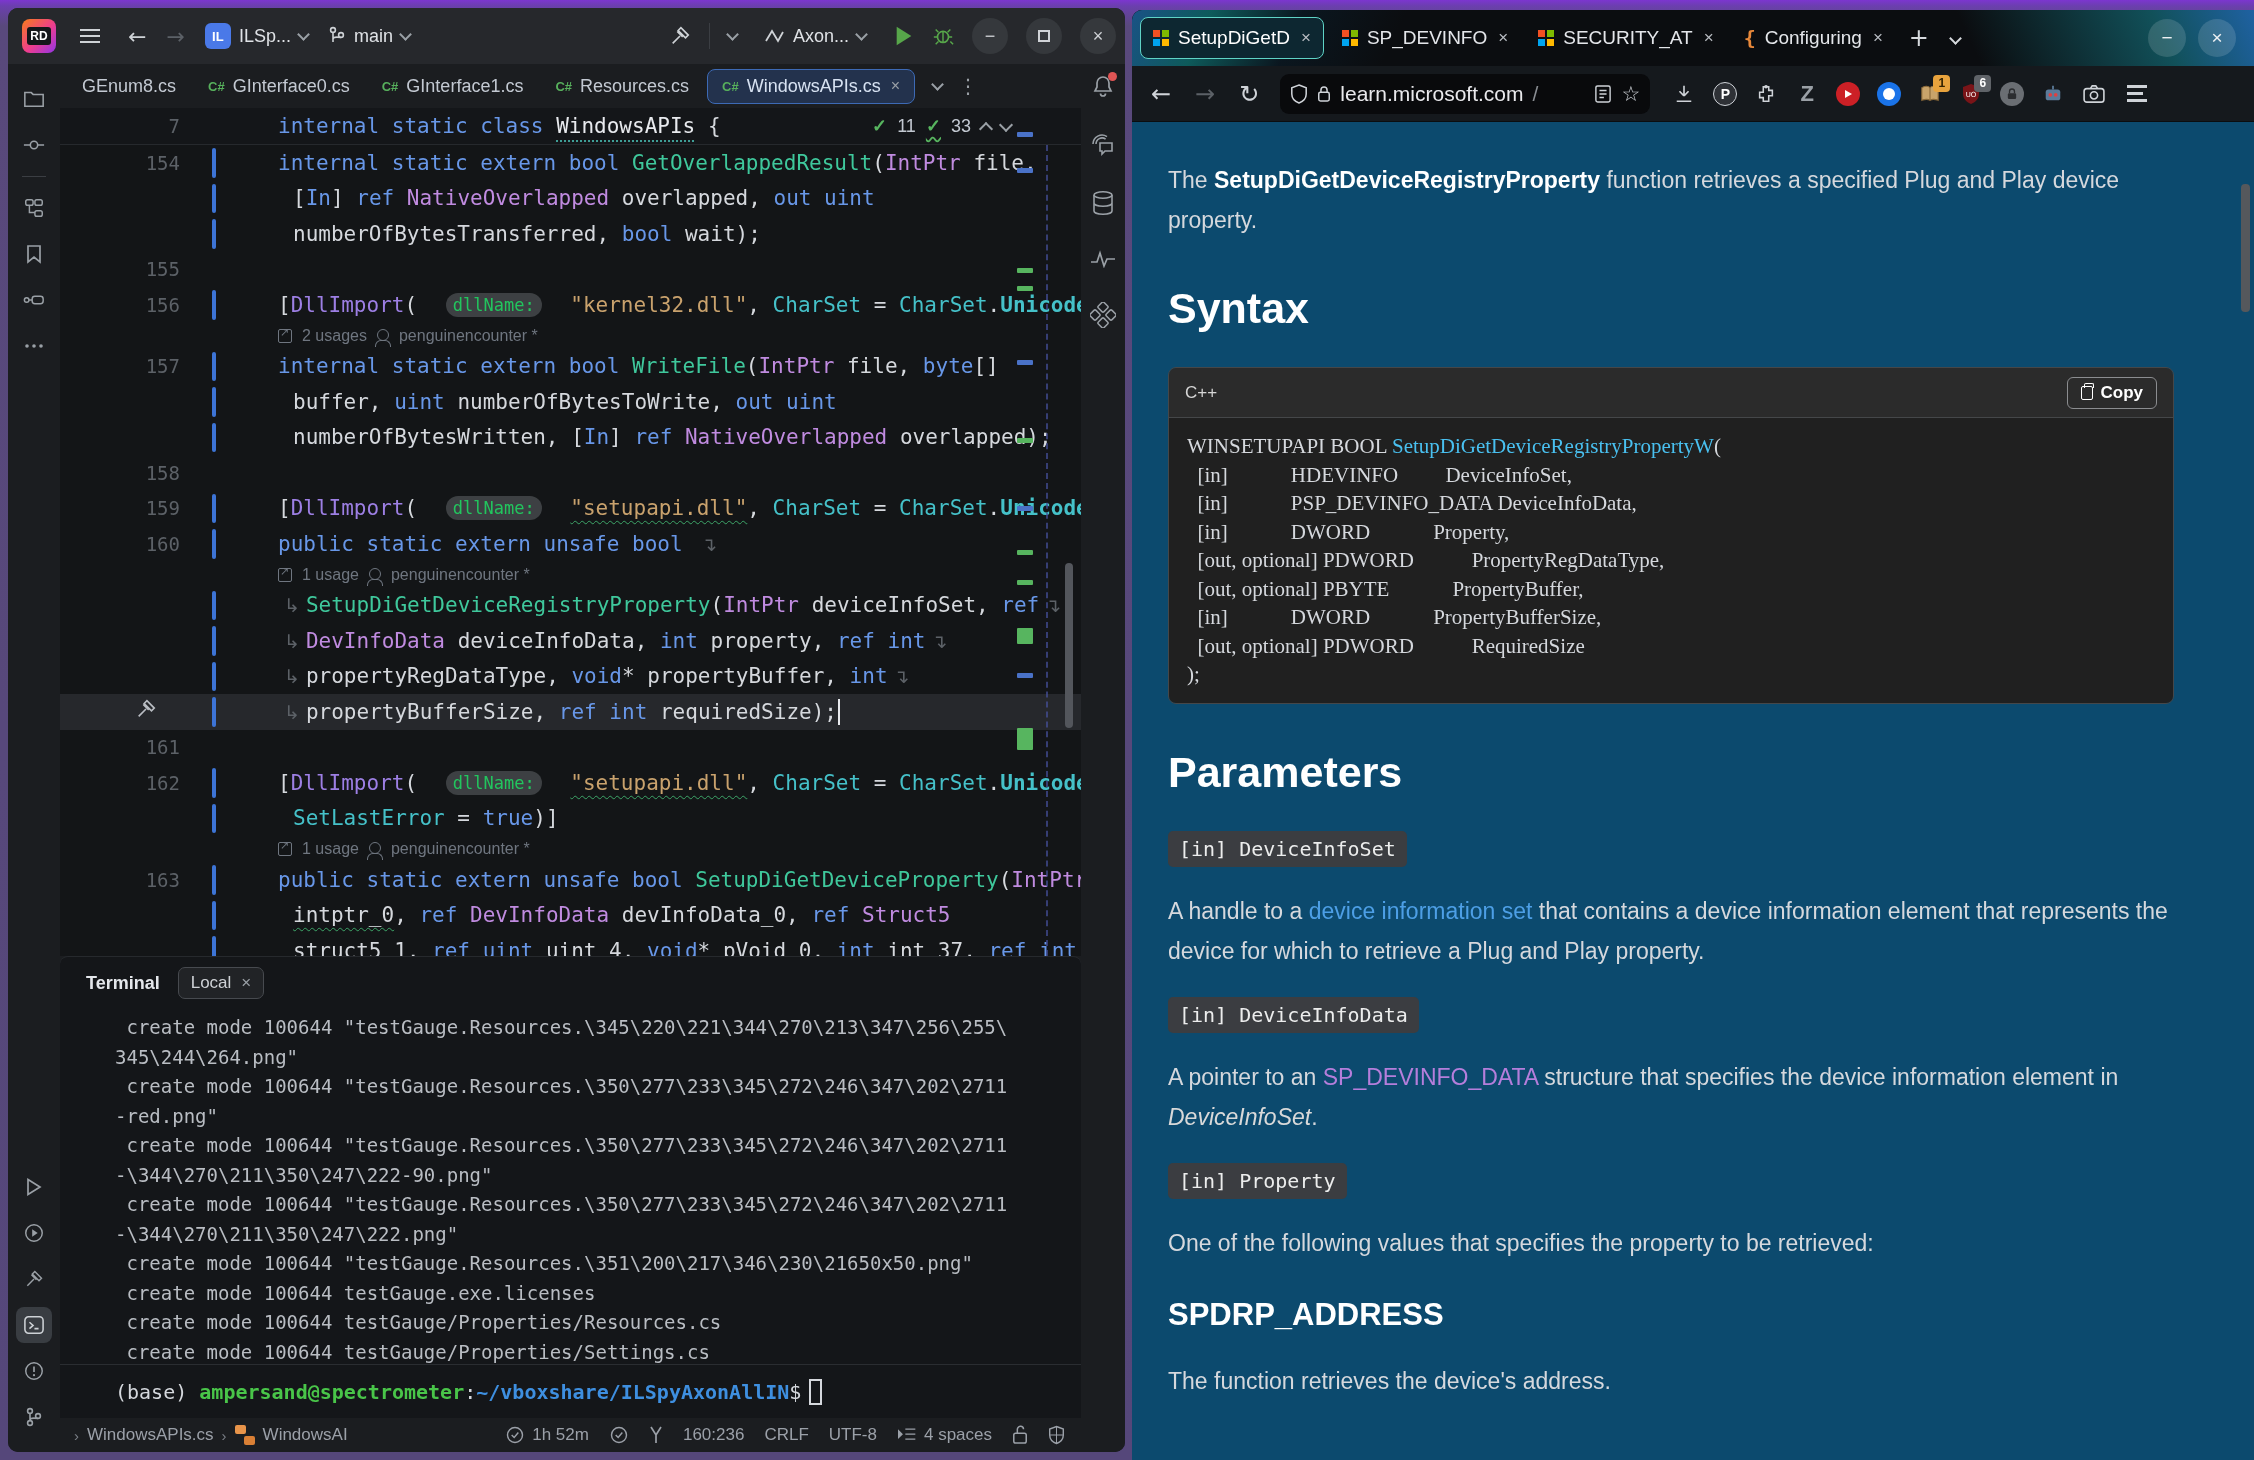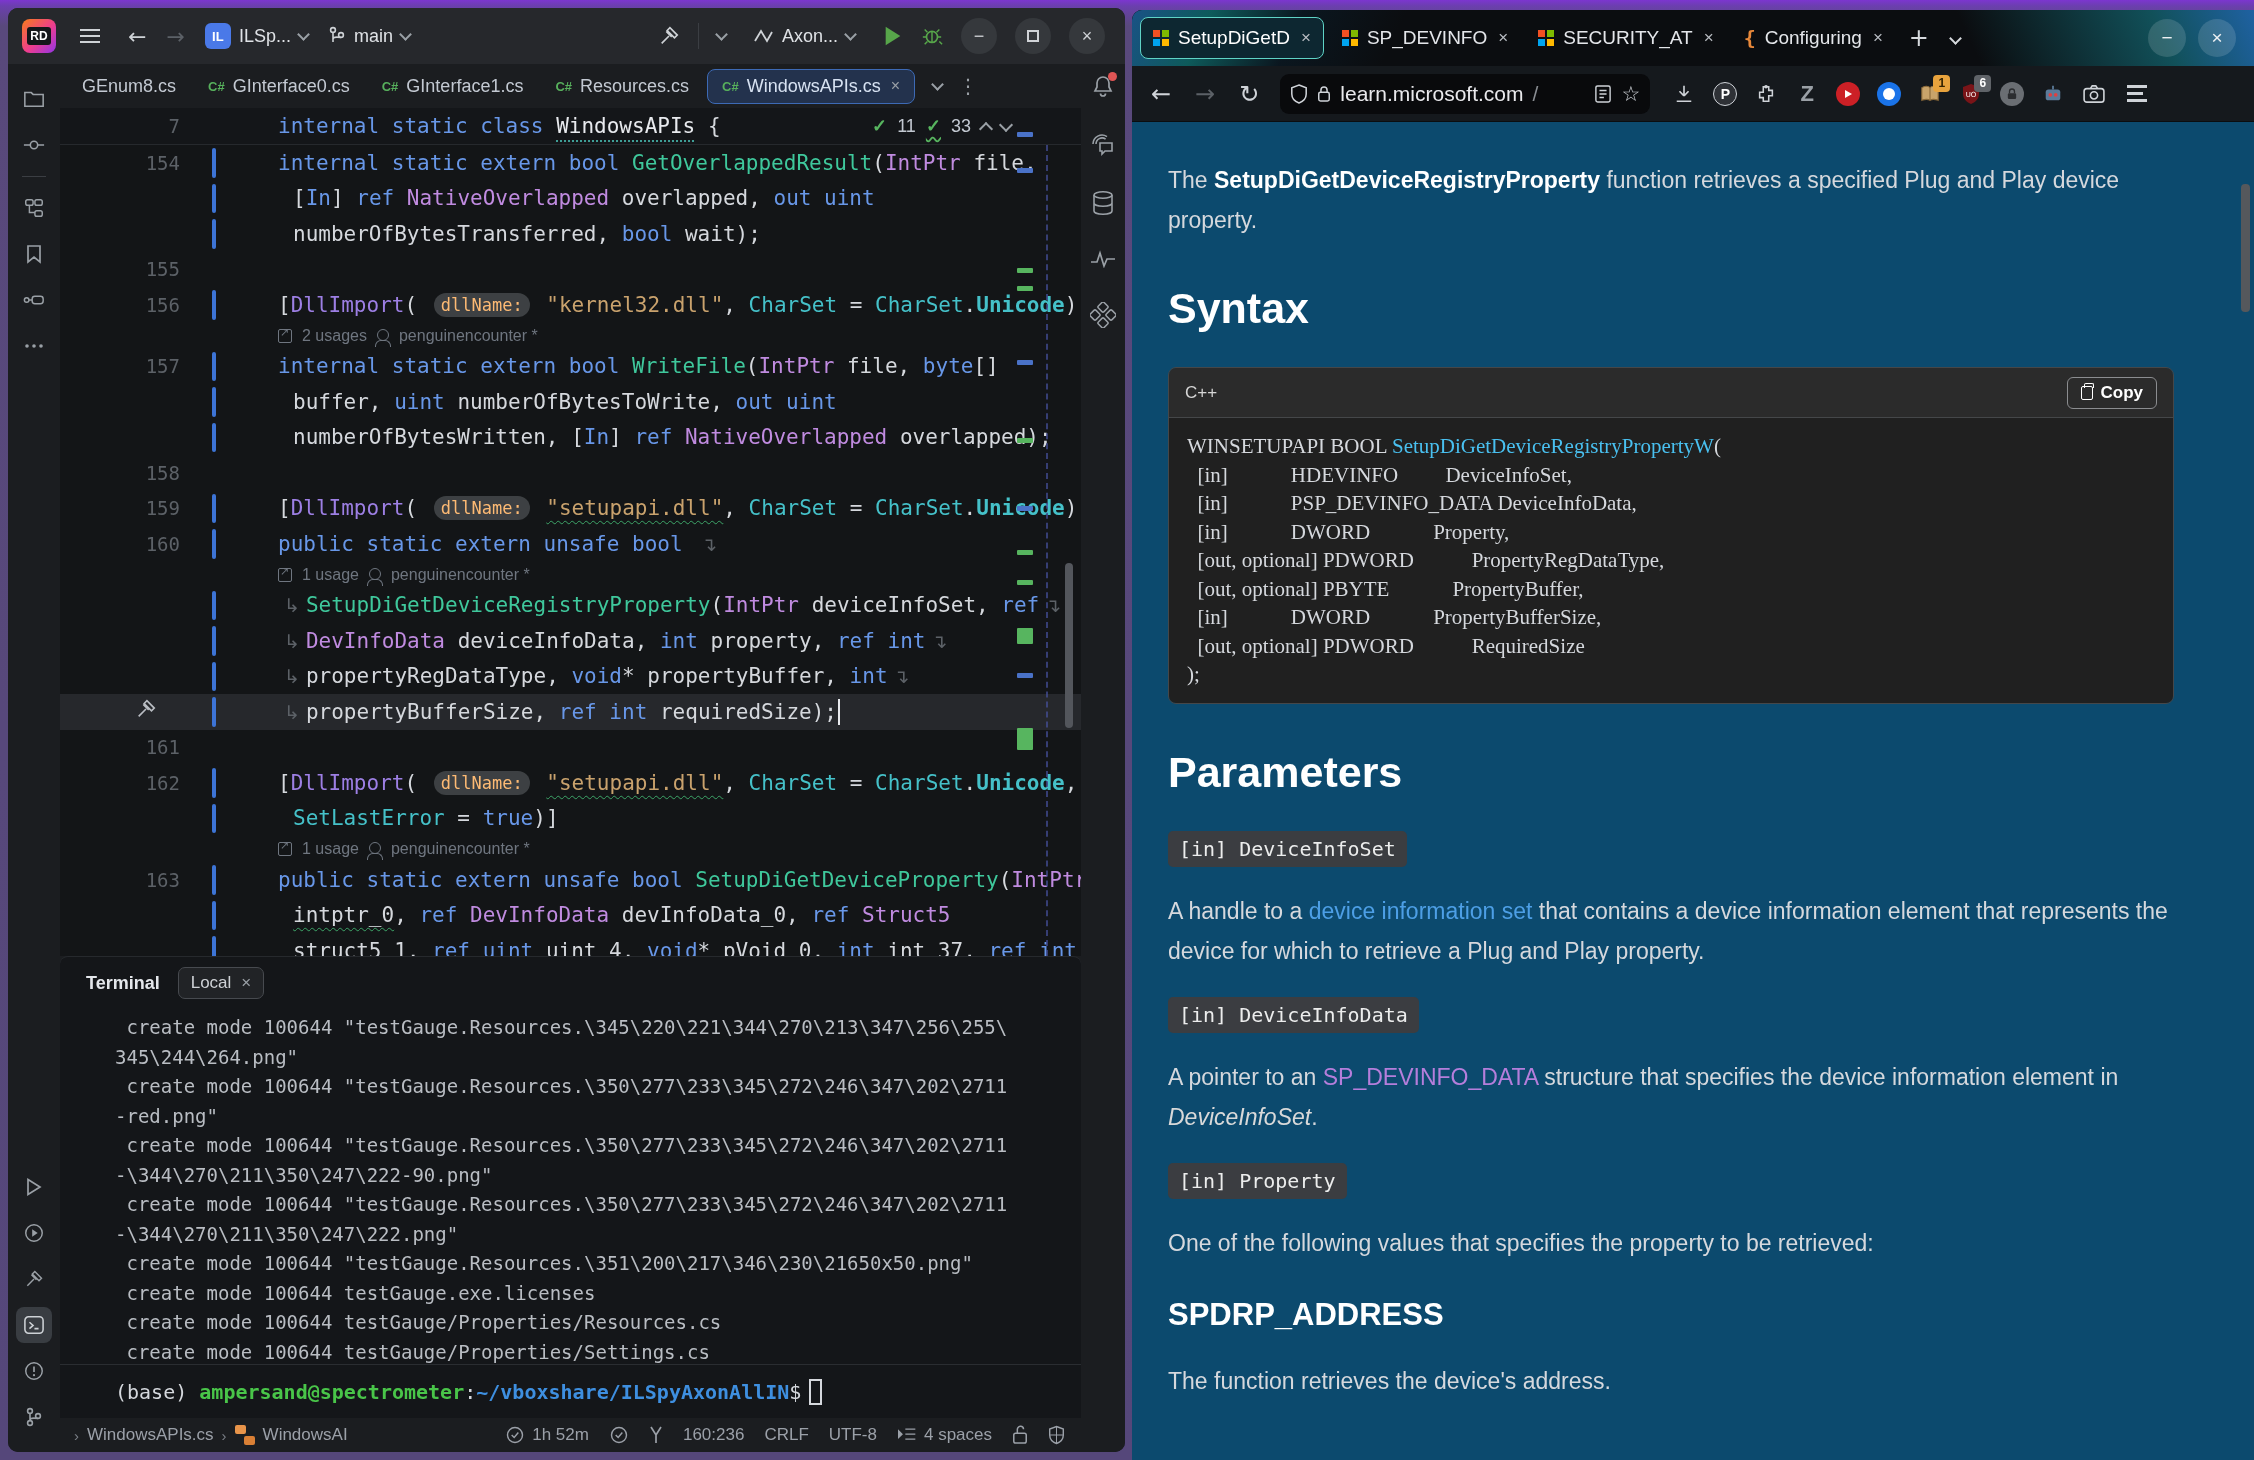--- a/index.html
+++ b/index.html
@@ -3,21 +3,21 @@
 <meta charset="utf-8">
 <style>
   html,body{margin:0;padding:0;background:#3a3360;}
   *{box-sizing:border-box;}
   .desktop{position:relative;width:2254px;height:1460px;overflow:hidden;
     background:linear-gradient(180deg,#7c36cf 0px,#6b3fae 6px,#59497c 26px,#55477a 100%);
     font-family:"Liberation Sans",sans-serif;}
   
   .ide-window{position:absolute;left:8px;top:8px;width:1117px;height:1444px;border-radius:10px;
     overflow:hidden;background:#1b1d20;display:flex;flex-direction:column;}
-  .ide-titlebar{height:56px;background:#26282c;display:flex;align-items:center;padding:0 20px 0 14px;flex:none;}
+  .ide-titlebar{height:56px;background:#26282c;display:flex;align-items:center;padding:0 9px 0 14px;flex:none;}
   .rd-logo{width:34px;height:34px;border-radius:8px;background:linear-gradient(135deg,#f87c1b,#ee3d8f 55%,#9135e8);
     display:flex;align-items:center;justify-content:center;margin-right:16px;}
   .rd-logo span{font-size:12px;font-weight:bold;color:#fff;background:#15171a;padding:2px 3px;border-radius:3px;}
   .burger{width:20px;height:14px;border-top:2px solid #ced2d6;border-bottom:2px solid #ced2d6;position:relative;margin:0 18px 0 8px;}
   .burger:before{content:"";position:absolute;left:0;top:4px;width:100%;height:2px;background:#ced2d6;}
   .navarrow{font-size:22px;color:#ced2d6;margin:0 10px;font-family:"DejaVu Sans",sans-serif;}
   .navarrow.dim{color:#5c6167;}
   .widget{display:flex;align-items:center;gap:8px;margin:0 10px;color:#dfe2e6;font-size:18px;}
   .il-badge{width:26px;height:26px;border-radius:6px;background:#4a79e8;color:#fff;font-size:13px;font-weight:bold;
     display:flex;align-items:center;justify-content:center;}
@@ -49,21 +49,21 @@
   .lnum{width:150px;flex:none;text-align:right;padding-right:30px;color:#5c6167;font-size:19px;font-family:"DejaVu Sans Mono",monospace;}
   .chbar{position:absolute;left:152px;top:3px;bottom:3px;width:4px;background:#3d74d6;border-radius:2px;}
   .ctext{padding-left:68px;display:flex;align-items:center;}
   .ctext.ind{padding-left:83px;}
   .coderow.cur{background:#26282c;}
   .tk{color:#6897e8;}.tm{color:#3fc89c;}.tt{color:#c08be0;}.tp{color:#d5d8dd;}.ts{color:#c9a26d;}
   .ta{color:#9d7fe4;}.tc{color:#45c1c9;}.tcb{color:#45c1c9;font-weight:bold;}
   .tcls{color:#e8eaee;text-decoration:underline dotted #3f9e96;text-underline-offset:7px;}
   .tfn{color:#49c0f0;}
   .squig{text-decoration-line:underline;text-decoration-style:wavy;text-decoration-color:#3da568;text-decoration-thickness:1px;text-underline-offset:5px;}
-  .thint{background:#3d4043;color:#fdba74;font-size:17px;border-radius:12px;padding:2px 7px;margin:0 4px;}
+  .thint{background:#3d4043;color:#22c55e;font-size:17px;border-radius:12px;padding:2px 7px;margin:0 16px;}
   .wrapg{color:#5c6167;font-family:"DejaVu Sans",sans-serif;font-size:19px;margin:0 6px;}
   .caret{display:inline-block;width:2px;height:26px;background:#e8eaee;margin-left:1px;}
   .annotrow{height:26px;display:flex;align-items:center;padding-left:218px;gap:10px;color:#6f7680;font-size:16px;font-family:"Liberation Sans",sans-serif;}
   .annot-ic{width:14px;height:14px;border:1px solid #6f7680;border-radius:2px;position:relative;}
   .annot-ic:before{content:"↗";position:absolute;left:1px;top:-4px;font-size:11px;color:#6f7680;}
   .person{width:12px;height:12px;border-radius:50%;border:1.5px solid #6f7680;position:relative;top:-1px;}
   .person:after{content:"";position:absolute;left:-3px;top:10px;width:14px;height:6px;border:1.5px solid #6f7680;border-bottom:none;border-radius:6px 6px 0 0;}
   .hammer-g{position:absolute;left:75px;top:4px;color:#b9bdc3;}
   .stick-checks{margin-left:auto;display:flex;align-items:center;gap:10px;padding-right:70px;font-family:"Liberation Sans",sans-serif;font-size:18px;color:#c3c9d2;}
   .ck{color:#57b55f;font-weight:bold;}

